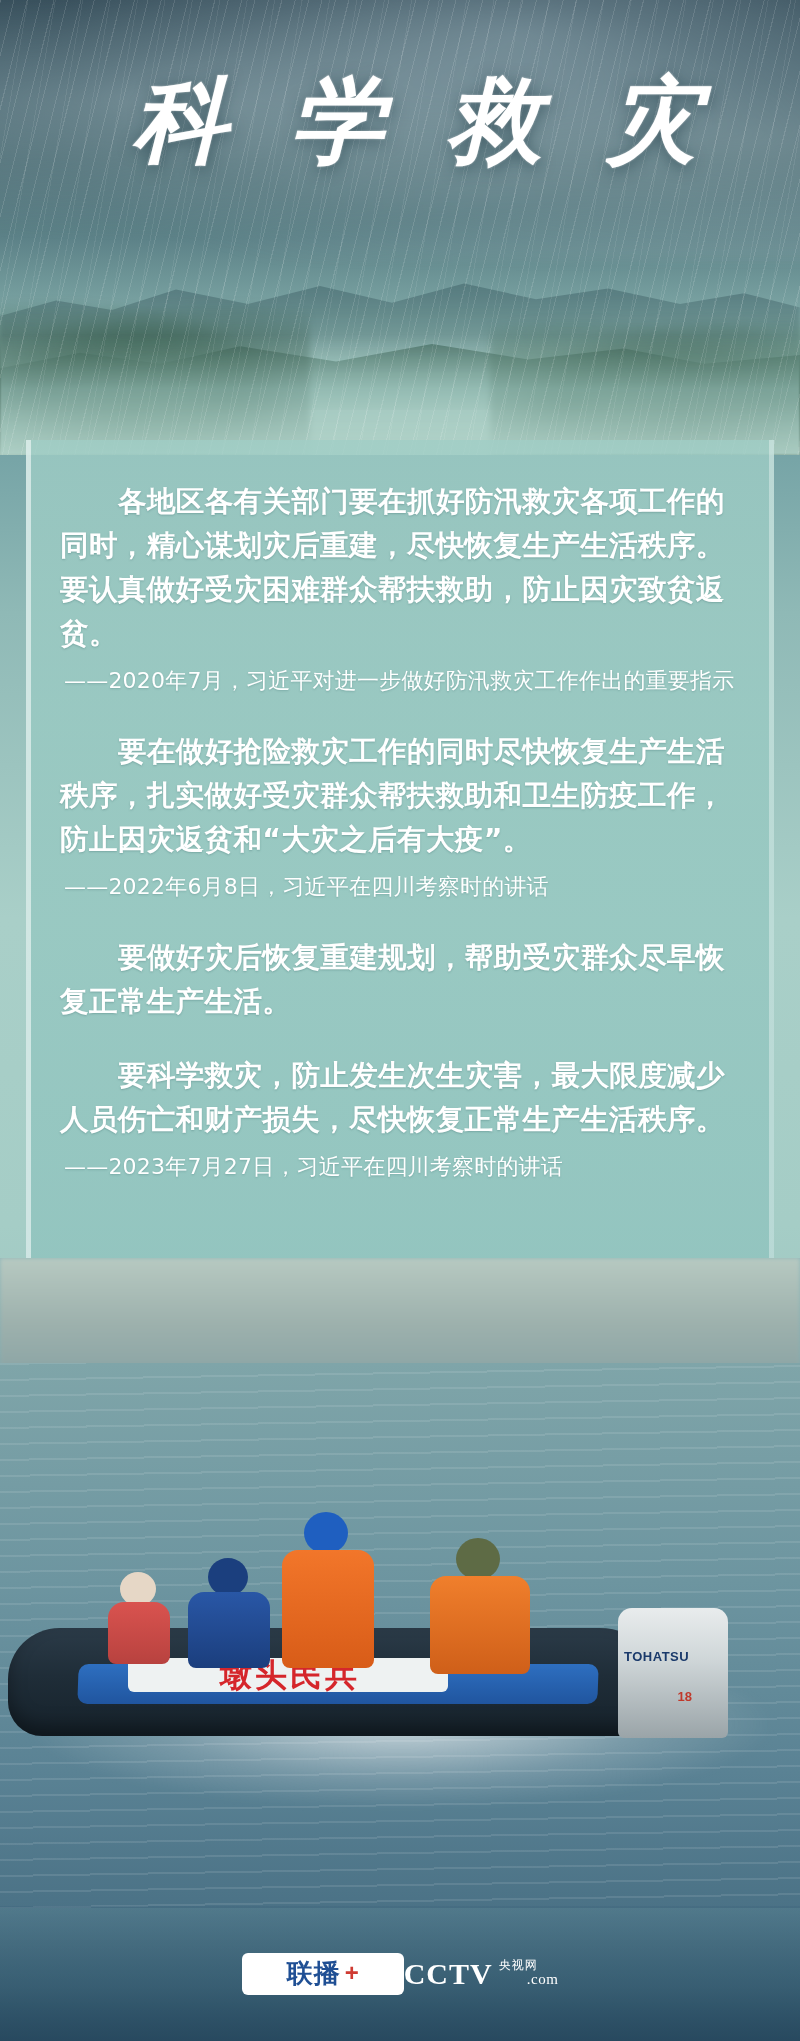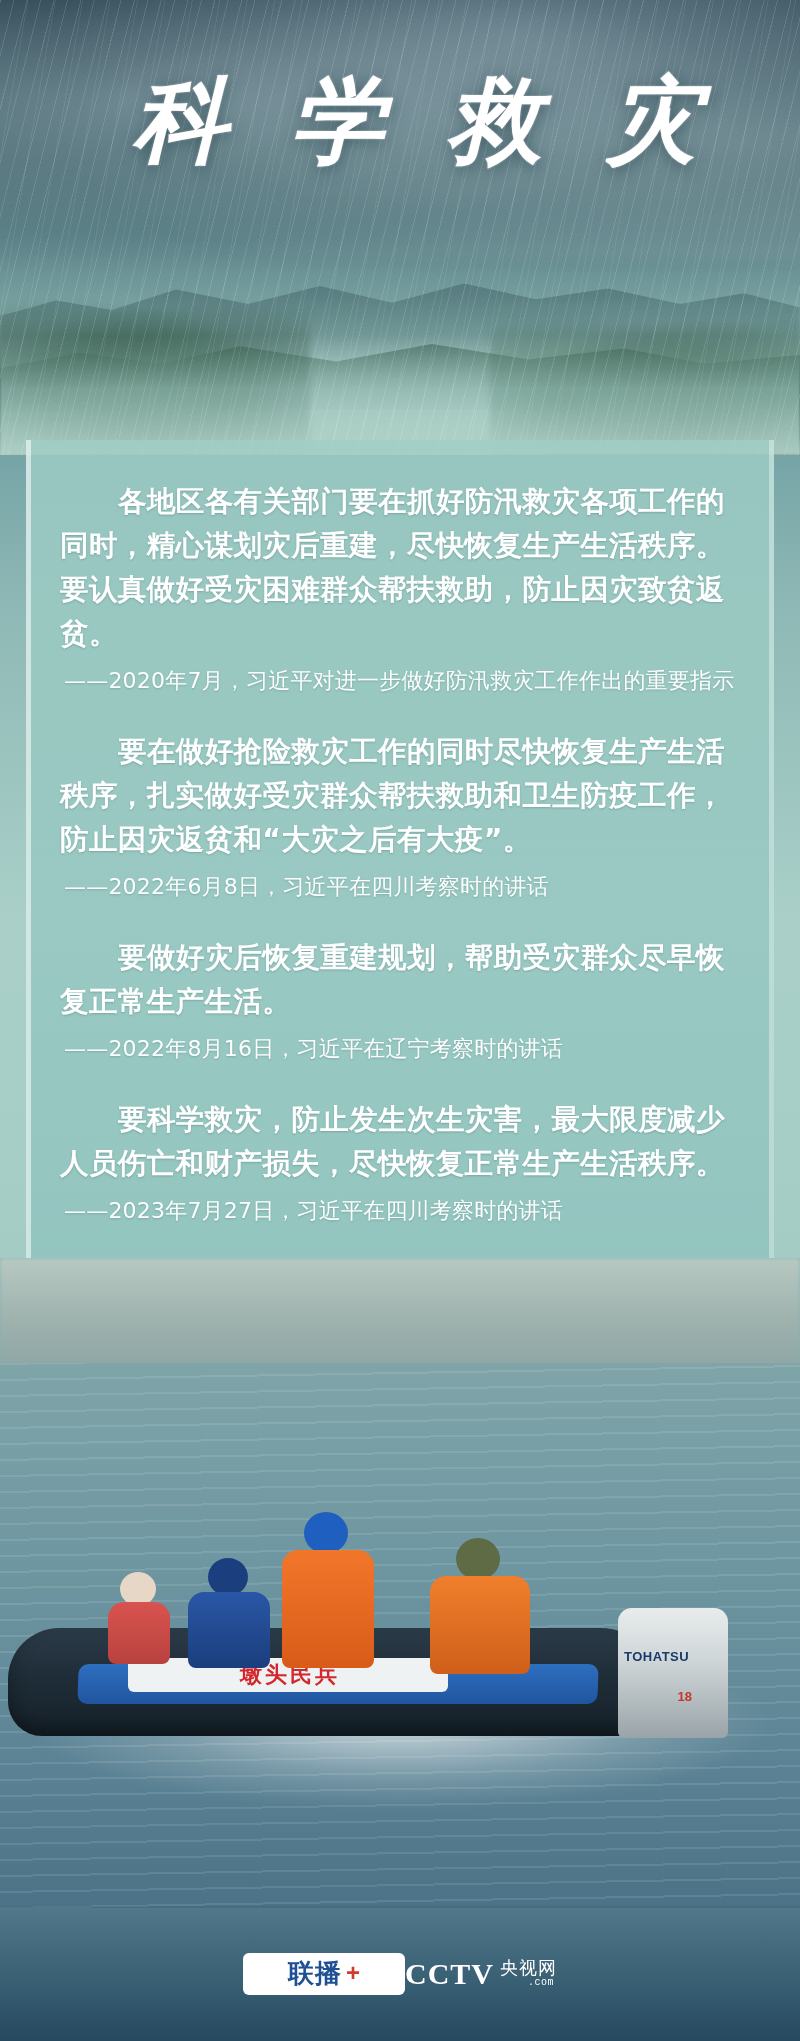--- a/index.html
+++ b/index.html
@@ -219,21 +219,21 @@
     background: #eef2f2;
     border-radius: 6px;
   }
   .boat .boat-text {
     position: absolute;
     left: 132px; bottom: 58px;
     width: 300px; height: 30px;
     color: #d5262b;
     font-family: Liberation Sans, sans-serif;
     font-weight: bold;
-    font-size: 22px;
+    font-size: 32px;
     letter-spacing: 3px;
     line-height: 30px;
     text-align: center;
   }
   .boat .motor {
     position: absolute;
     right: -30px; bottom: 10px;
     width: 110px; height: 130px;
     background: linear-gradient(180deg, #e9eced 0%, #cfd6d8 40%, #9aa4a8 100%);
     border-radius: 14px 14px 6px 6px;
@@ -311,27 +311,27 @@
     line-height: 1;
   }
   .logo-cctv .sub {
     display: flex;
     flex-direction: column;
     line-height: 1.05;
   }
   .logo-cctv .sub .cn {
     color: #ffffff;
     font-family: Liberation Sans, sans-serif;
-    font-size: 18px;
+    font-size: 12px;
     letter-spacing: 1px;
   }
   .logo-cctv .sub .dom {
     color: #ffffff;
-    font-family: Liberation Mono, monospace;
-    font-size: 10px;
+    font-family: Liberation Serif, serif;
+    font-size: 15px;
     letter-spacing: 0.5px;
     margin-left: 28px;
   }
 </style>
 </head>
 <body>
 
 <div class="poster">
 
   <div class="hero">
@@ -353,21 +353,20 @@
         <p class="quote-source">——2020年7月，习近平对进一步做好防汛救灾工作作出的重要指示</p>
       </div>
 
       <div class="quote-block">
         <p class="quote-text">要在做好抢险救灾工作的同时尽快恢复生产生活秩序，扎实做好受灾群众帮扶救助和卫生防疫工作，防止因灾返贫和“大灾之后有大疫”。</p>
         <p class="quote-source">——2022年6月8日，习近平在四川考察时的讲话</p>
       </div>
 
       <div class="quote-block">
         <p class="quote-text">要做好灾后恢复重建规划，帮助受灾群众尽早恢复正常生产生活。</p>
-        <p class="quote-source">——2022年8月16日，习近平在辽宁考察时的讲话</p>
       </div>
 
       <div class="quote-block">
         <p class="quote-text">要科学救灾，防止发生次生灾害，最大限度减少人员伤亡和财产损失，尽快恢复正常生产生活秩序。</p>
         <p class="quote-source">——2023年7月27日，习近平在四川考察时的讲话</p>
       </div>
 
     </div>
   </div>
 

